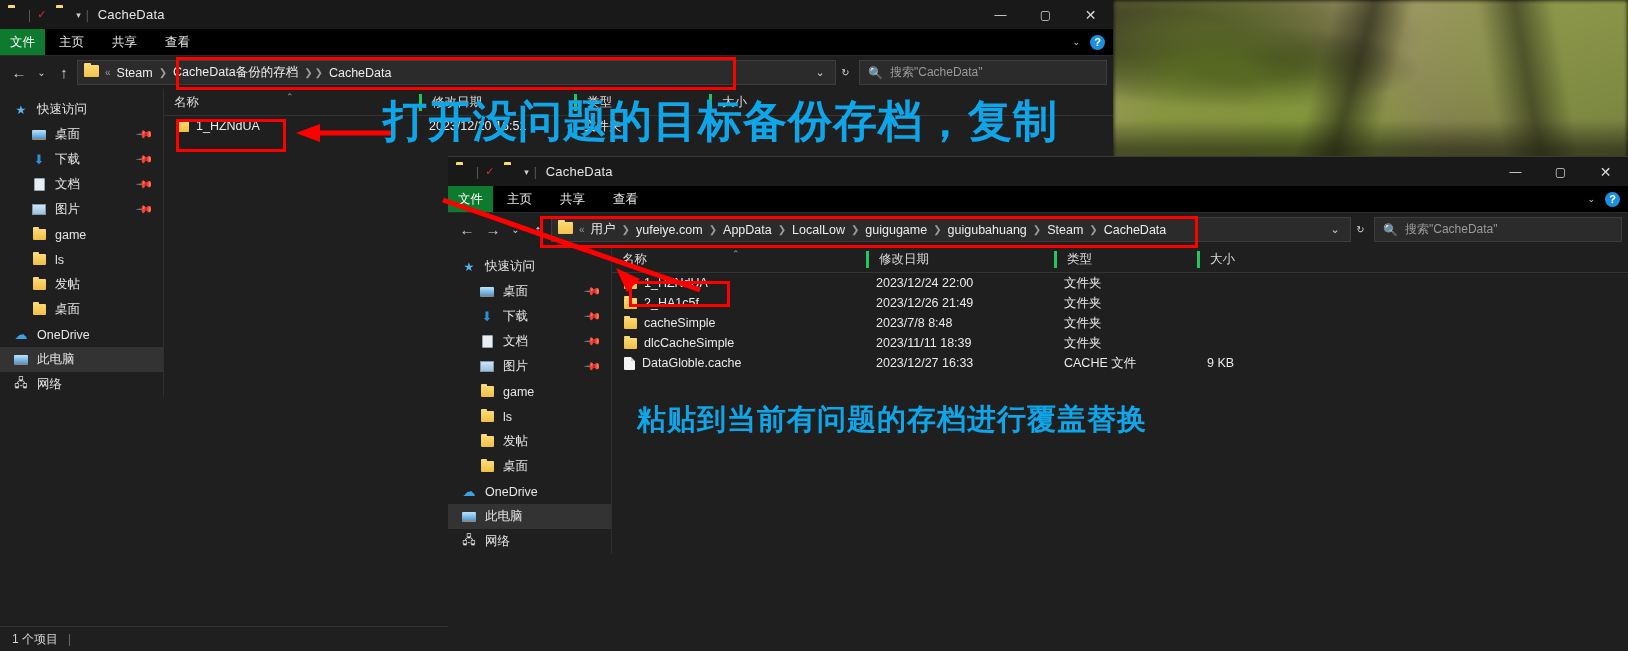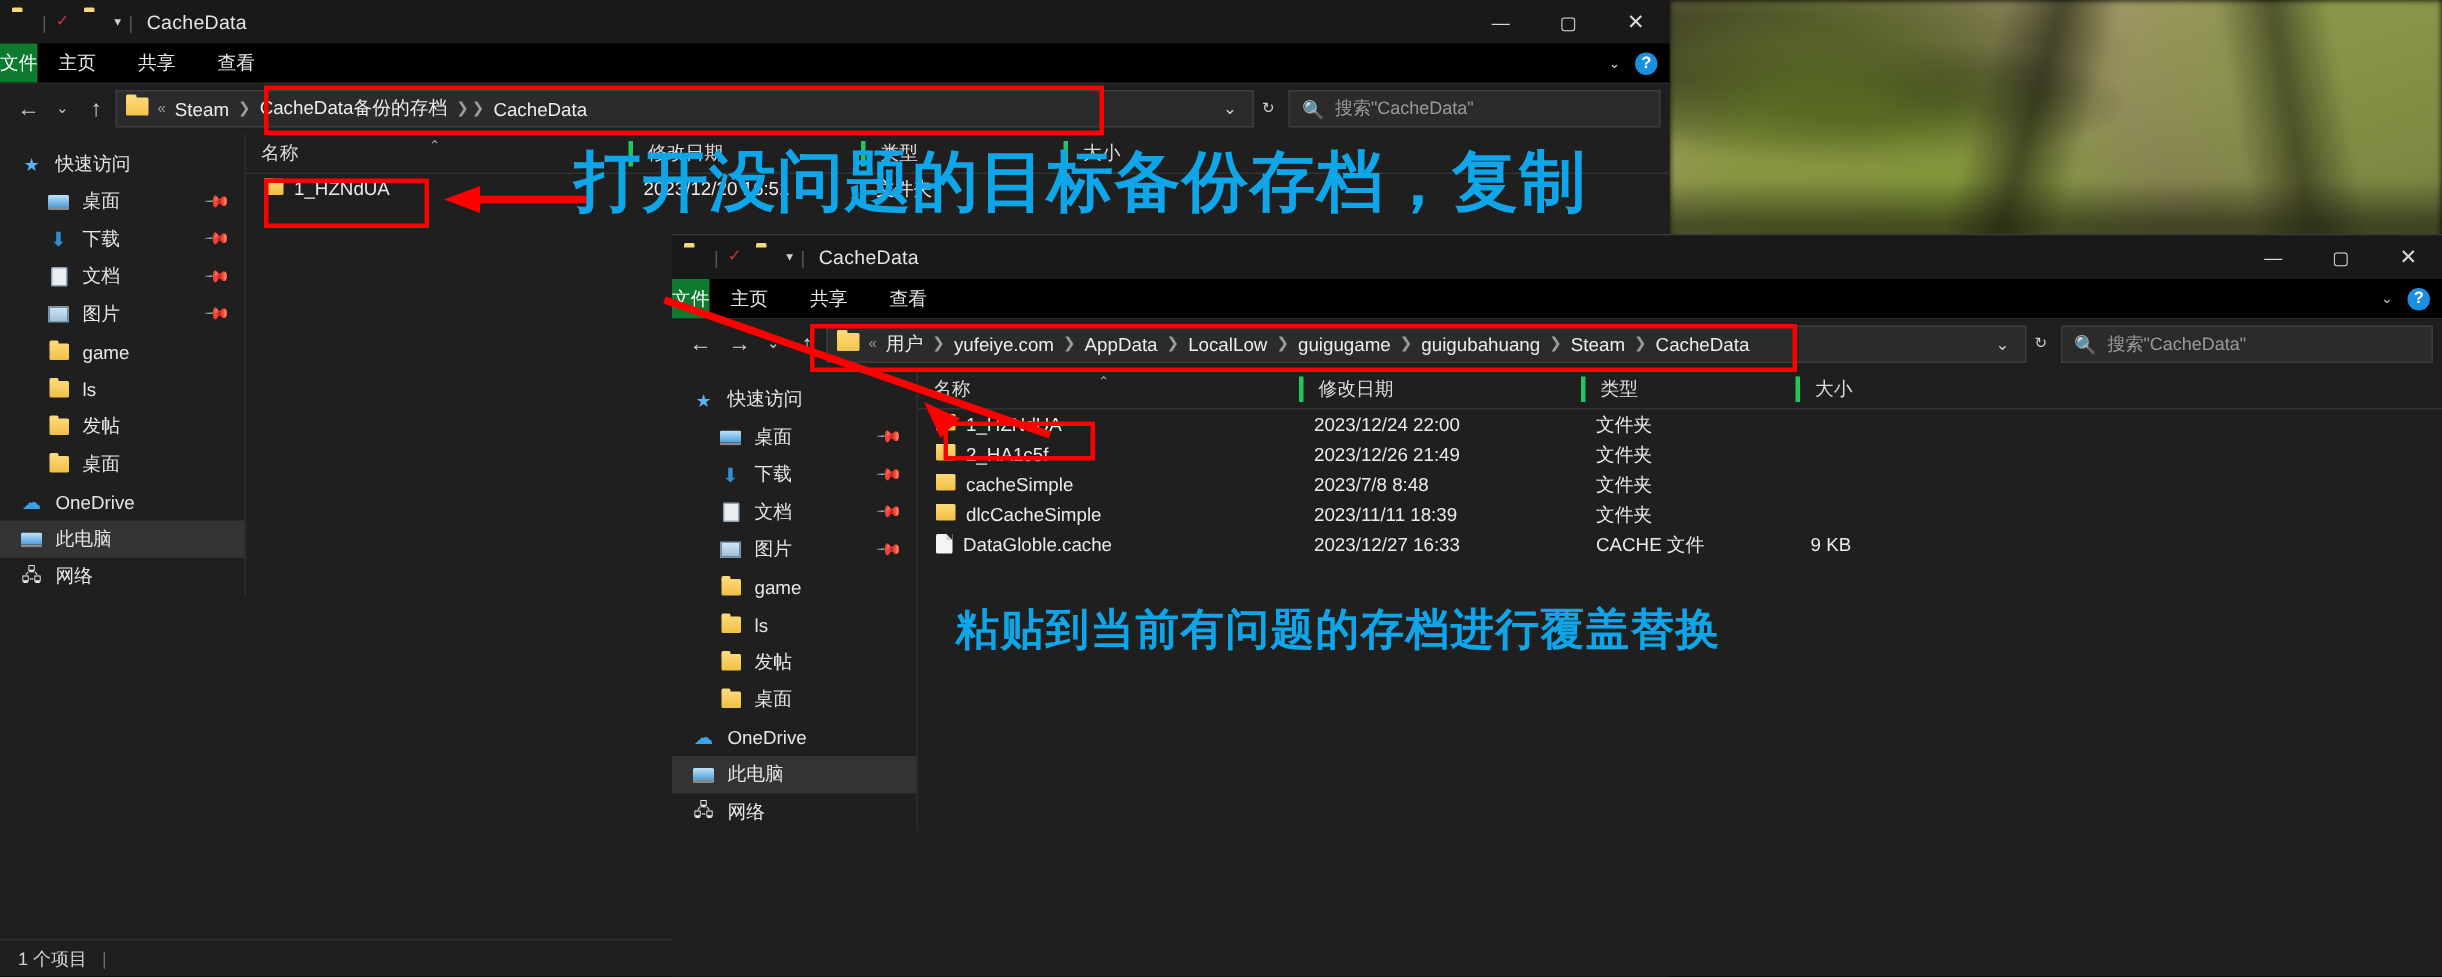--- a/index.html
+++ b/index.html
@@ -61,21 +61,21 @@
   .winbtns { margin-left: auto; display: flex; height: 29px; }
   .wb { width: 45px; height: 29px; display:flex; align-items:center; justify-content:center;
         color:#d9d9d9; font-size: 12px; }
   .wb.close { font-size: 14px; }
 
   .ribbon {
     height: 27px; background: #000; display: flex; align-items: stretch;
     font-size: 12.5px; border-bottom: 1px solid #2b2b2b; position: relative;
   }
   .rtab { display:flex; align-items:center; padding: 0 14px; color:#e6e6e6; }
-  .rtab.file { background: #0d7a2e; color:#fff; padding: 0 0; }
+  .rtab.file { background: #0d7a2e; color:#fff; padding: 0 10px; }
   .ribbon-right { margin-left:auto; display:flex; align-items:center; gap:10px; padding-right:8px;}
   .help-ico {
     width:15px;height:15px;border-radius:50%;background:#1b8fe0;color:#fff;
     font-size:11px; font-weight:bold; display:flex;align-items:center;justify-content:center;
   }
 
   .navbar { height: 33px; display:flex; align-items:center; gap:0; padding: 3px 6px; background:#1f1f1f; }
   .navbtn { width: 26px; height: 26px; display:flex;align-items:center;justify-content:center;
             color:#cfcfcf; font-size:15px; }
   .navbtn.small { width: 19px; font-size: 10px; }
@@ -115,21 +115,21 @@
   .net { font-size:12px; }
 
   .list-pane { flex: 1; background:#1f1f1f; border-left: 1px solid #2f2f2f; }
   .col-head { display:flex; height: 27px; align-items:center; font-size:12.5px; color:#dcdcdc;
               border-bottom:1px solid #333; position:relative;}
   .col { padding-left: 10px; border-left: 3px solid #22c55e; height:17px; display:flex; align-items:center;}
   .col:first-child { border-left:none; }
   .sort-caret { position:absolute; font-size:9px; color:#9e9e9e; }
   .frow { display:flex; align-items:center; height: 20px; font-size:12.5px; color:#eaeaea; }
   .fcell { padding-left: 10px; overflow:hidden; white-space:nowrap; }
-  .fname { display:flex; align-items:flex-start; gap:7px; padding-left: 12px;}
+  .fname { display:flex; align-items:center; gap:7px; padding-left: 12px;}
   .file-ico { width:11px;height:13px;background:#f4f4f4;border-radius:1px; position:relative;}
   .file-ico::after{content:"";position:absolute;right:0;top:0;border-width:0 4px 4px 0;border-style:solid;border-color:#cfcfcf #1f1f1f;}
 
   .statusbar { height: 25px; border-top:1px solid #333; display:flex; align-items:center;
                font-size: 12px; color:#d2d2d2; padding-left: 12px; gap:10px; background:#1f1f1f;}
   .sb-sep { color:#6a6a6a; }
 
   
   #win1 { left:0; top:0; width:1113px; height:651px; }
   

